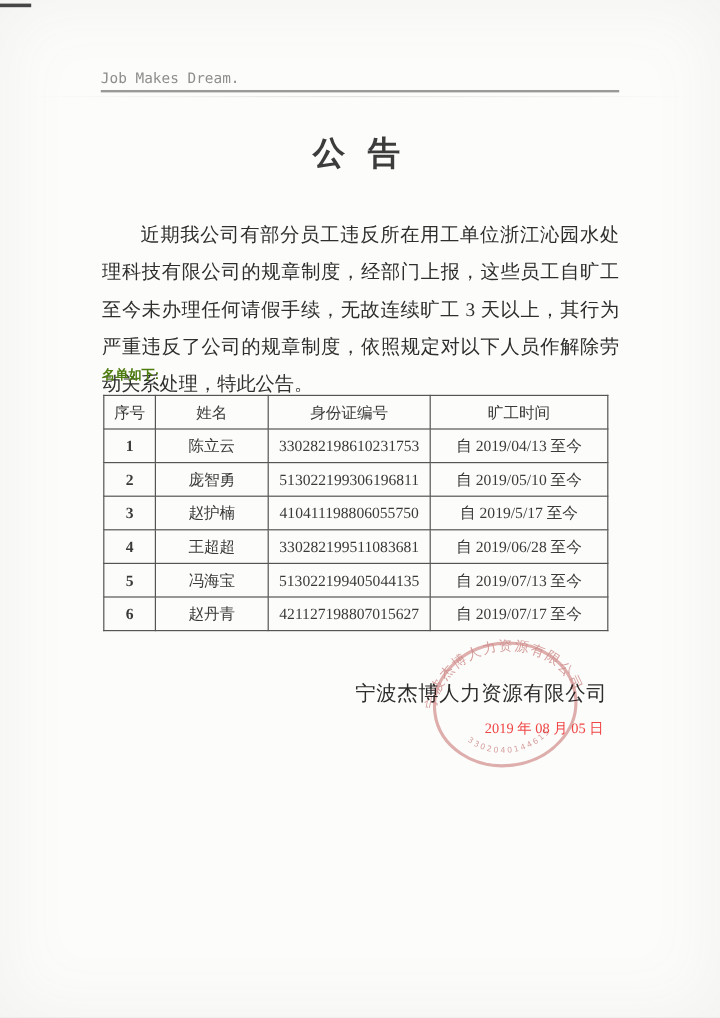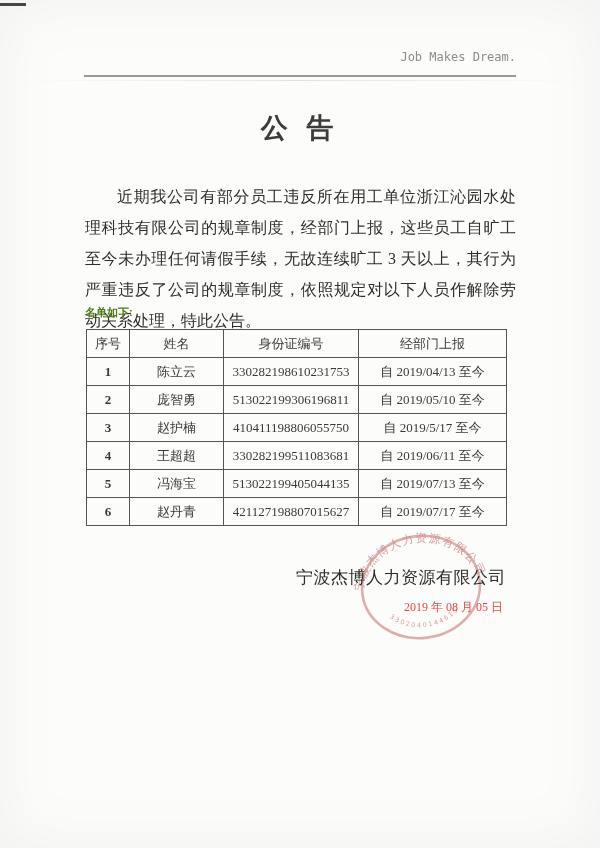--- a/index.html
+++ b/index.html
@@ -18,21 +18,20 @@
     background:#1a1a1a;opacity:.8;
   }
   
   .header{
     position:absolute;left:84px;right:84px;top:50px;height:22px;
     display:flex;justify-content:space-between;align-items:flex-end;
     font-family:"DejaVu Sans Mono","Liberation Mono",monospace;
     font-size:12px;color:#8d8d8d;
     border-bottom:2px solid #999;
     padding-bottom:3px;
-    flex-direction:column;
   }
   .header-shadow-line{
     position:absolute;left:20px;right:20px;top:80px;height:1px;
     background:linear-gradient(90deg,rgba(150,150,150,0),rgba(150,150,150,.25),rgba(150,150,150,0));
   }
   
   .title{
     position:absolute;left:0;right:0;top:110px;
     text-align:center;
     font-size:27px;font-weight:bold;color:#3c3c3c;
@@ -113,21 +112,21 @@
       <col class="c1">
         <col class="c2">
         <col class="c3">
         <col class="c4">
     </colgroup>
     <thead>
       <tr>
         <th>序号</th>
         <th>姓名</th>
         <th>身份证编号</th>
-        <th>经部门上报</th>
+        <th>旷工时间</th>
       </tr>
     </thead>
     <tbody>
         <tr>
           <td class="col-sn">1</td>
           <td>陈立云</td>
           <td>330282198610231753</td>
           <td>自 2019/04/13 至今</td>
         </tr>
         <tr>
@@ -139,21 +138,21 @@
         <tr>
           <td class="col-sn">3</td>
           <td>赵护楠</td>
           <td>410411198806055750</td>
           <td>自 2019/5/17 至今</td>
         </tr>
         <tr>
           <td class="col-sn">4</td>
           <td>王超超</td>
           <td>330282199511083681</td>
-          <td>自 2019/06/11 至今</td>
+          <td>自 2019/06/28 至今</td>
         </tr>
         <tr>
           <td class="col-sn">5</td>
           <td>冯海宝</td>
           <td>513022199405044135</td>
           <td>自 2019/07/13 至今</td>
         </tr>
         <tr>
           <td class="col-sn">6</td>
           <td>赵丹青</td>

